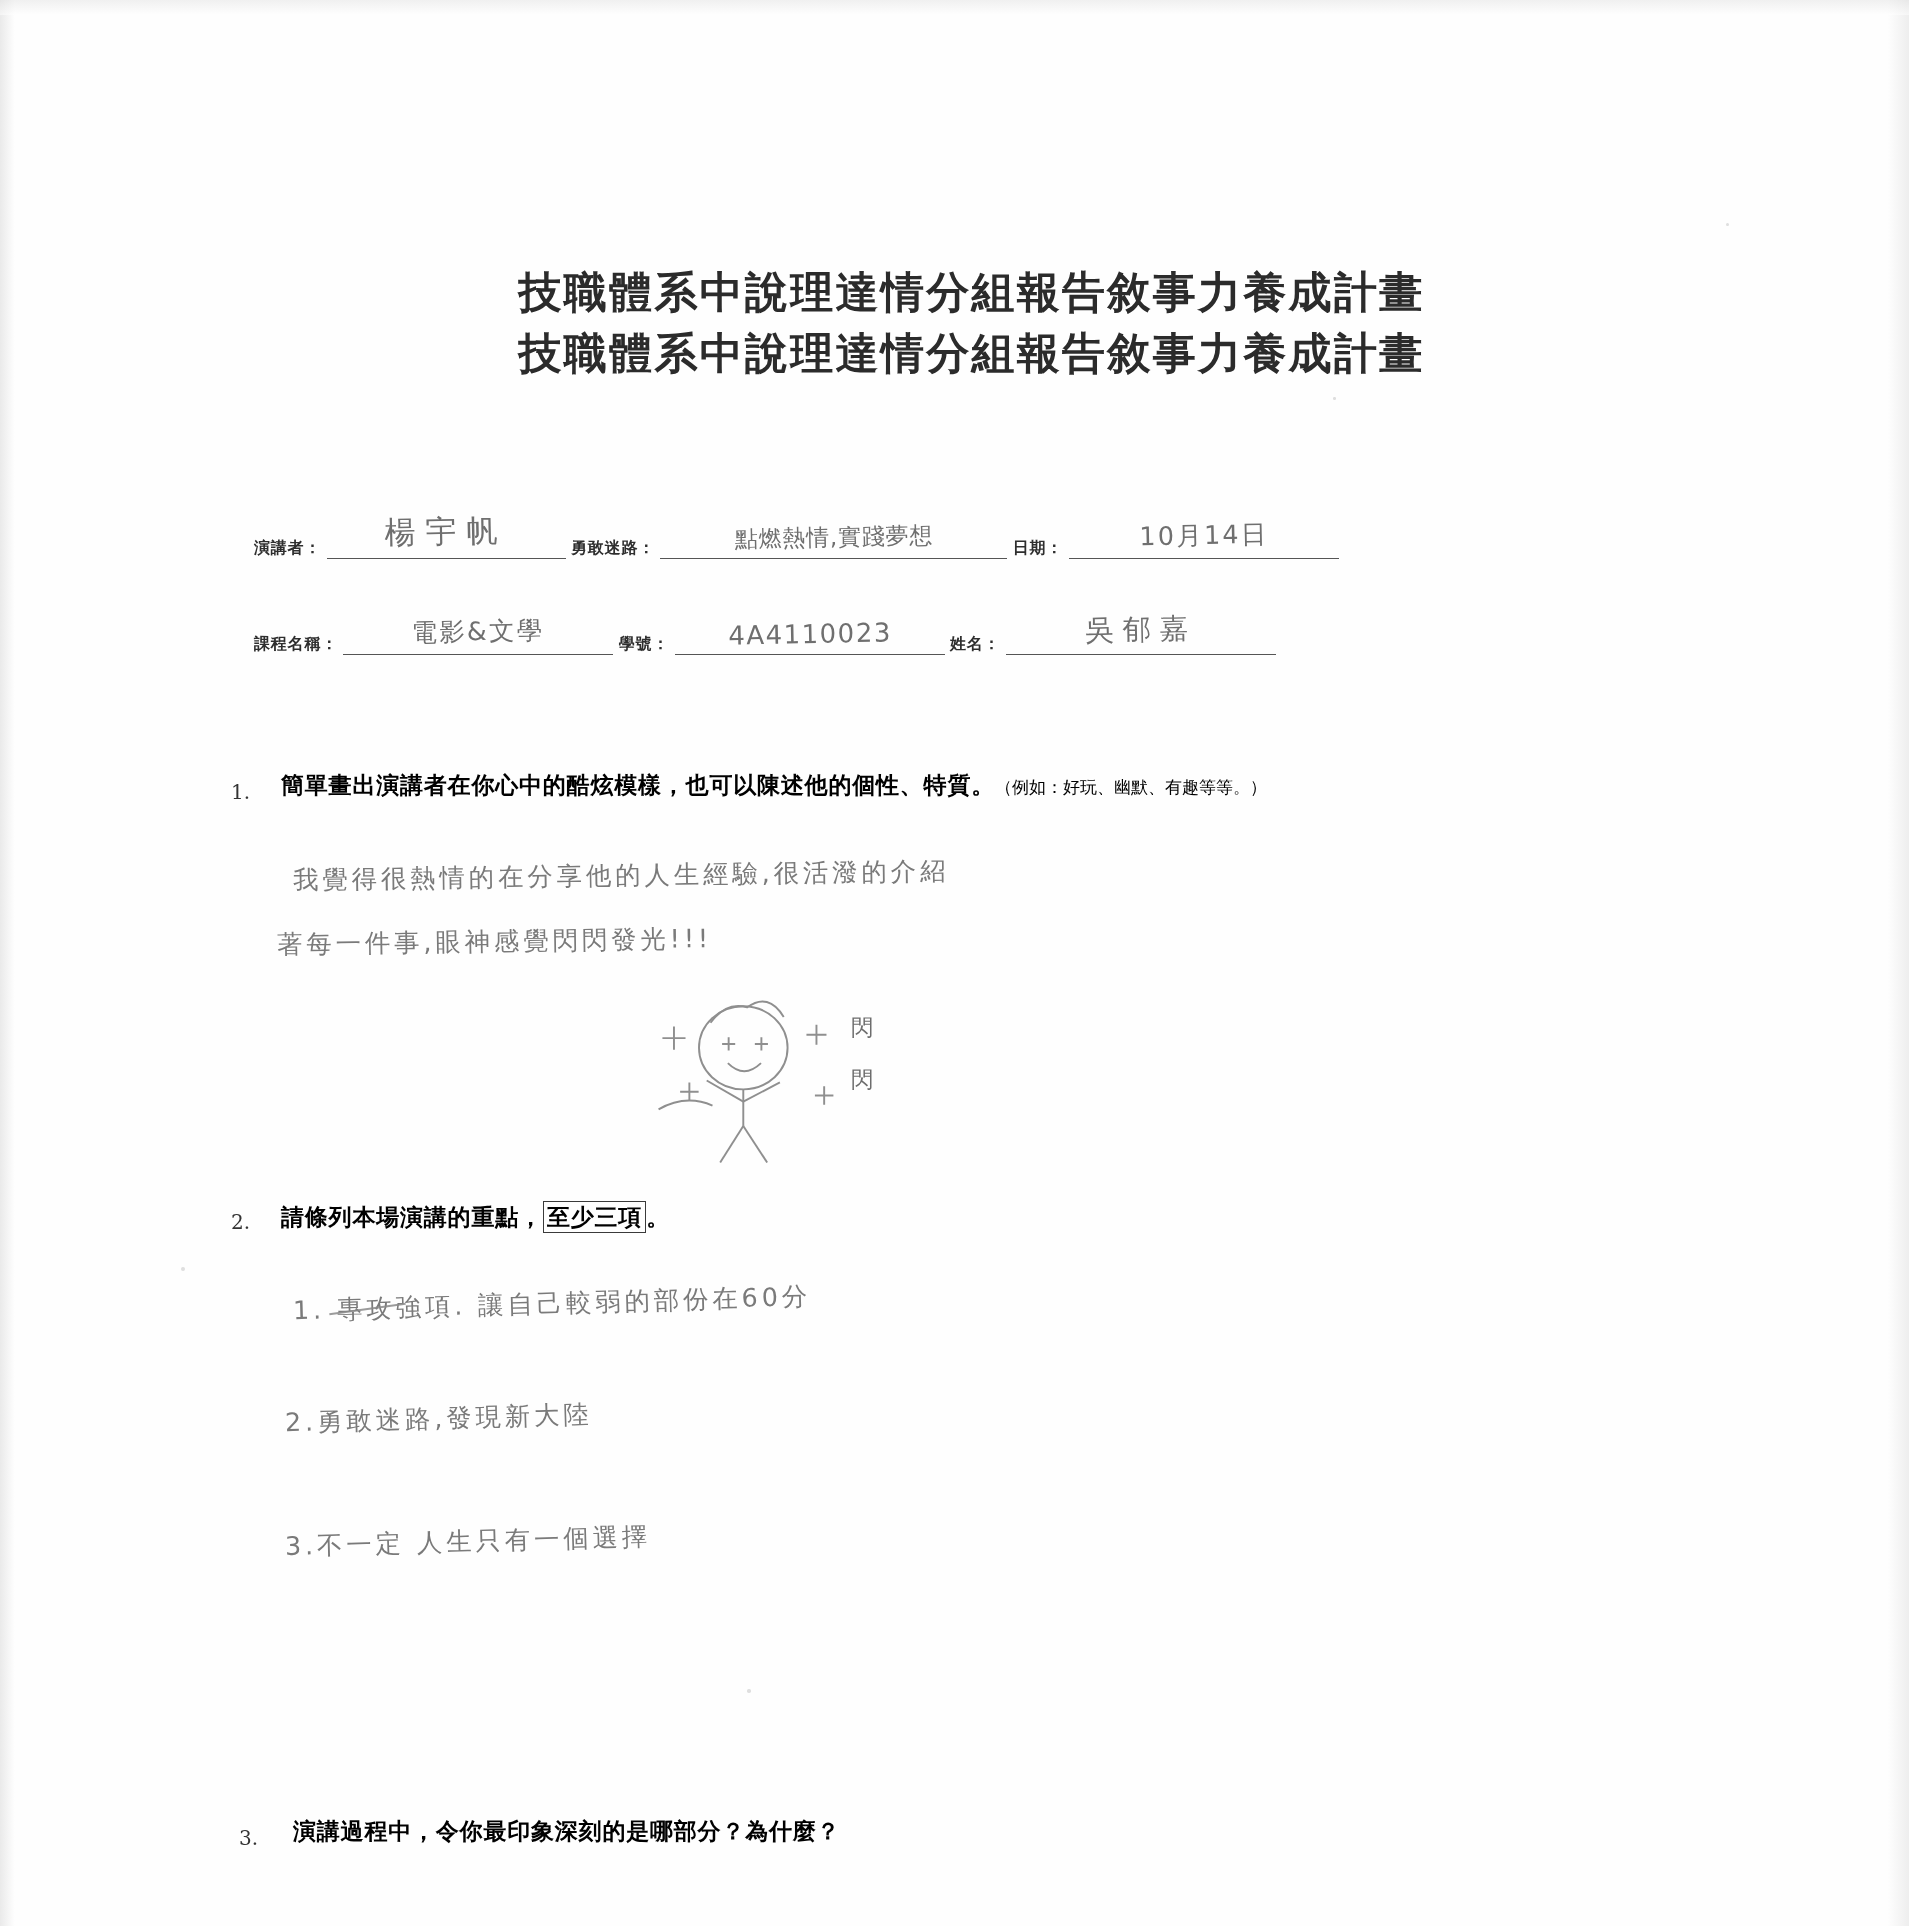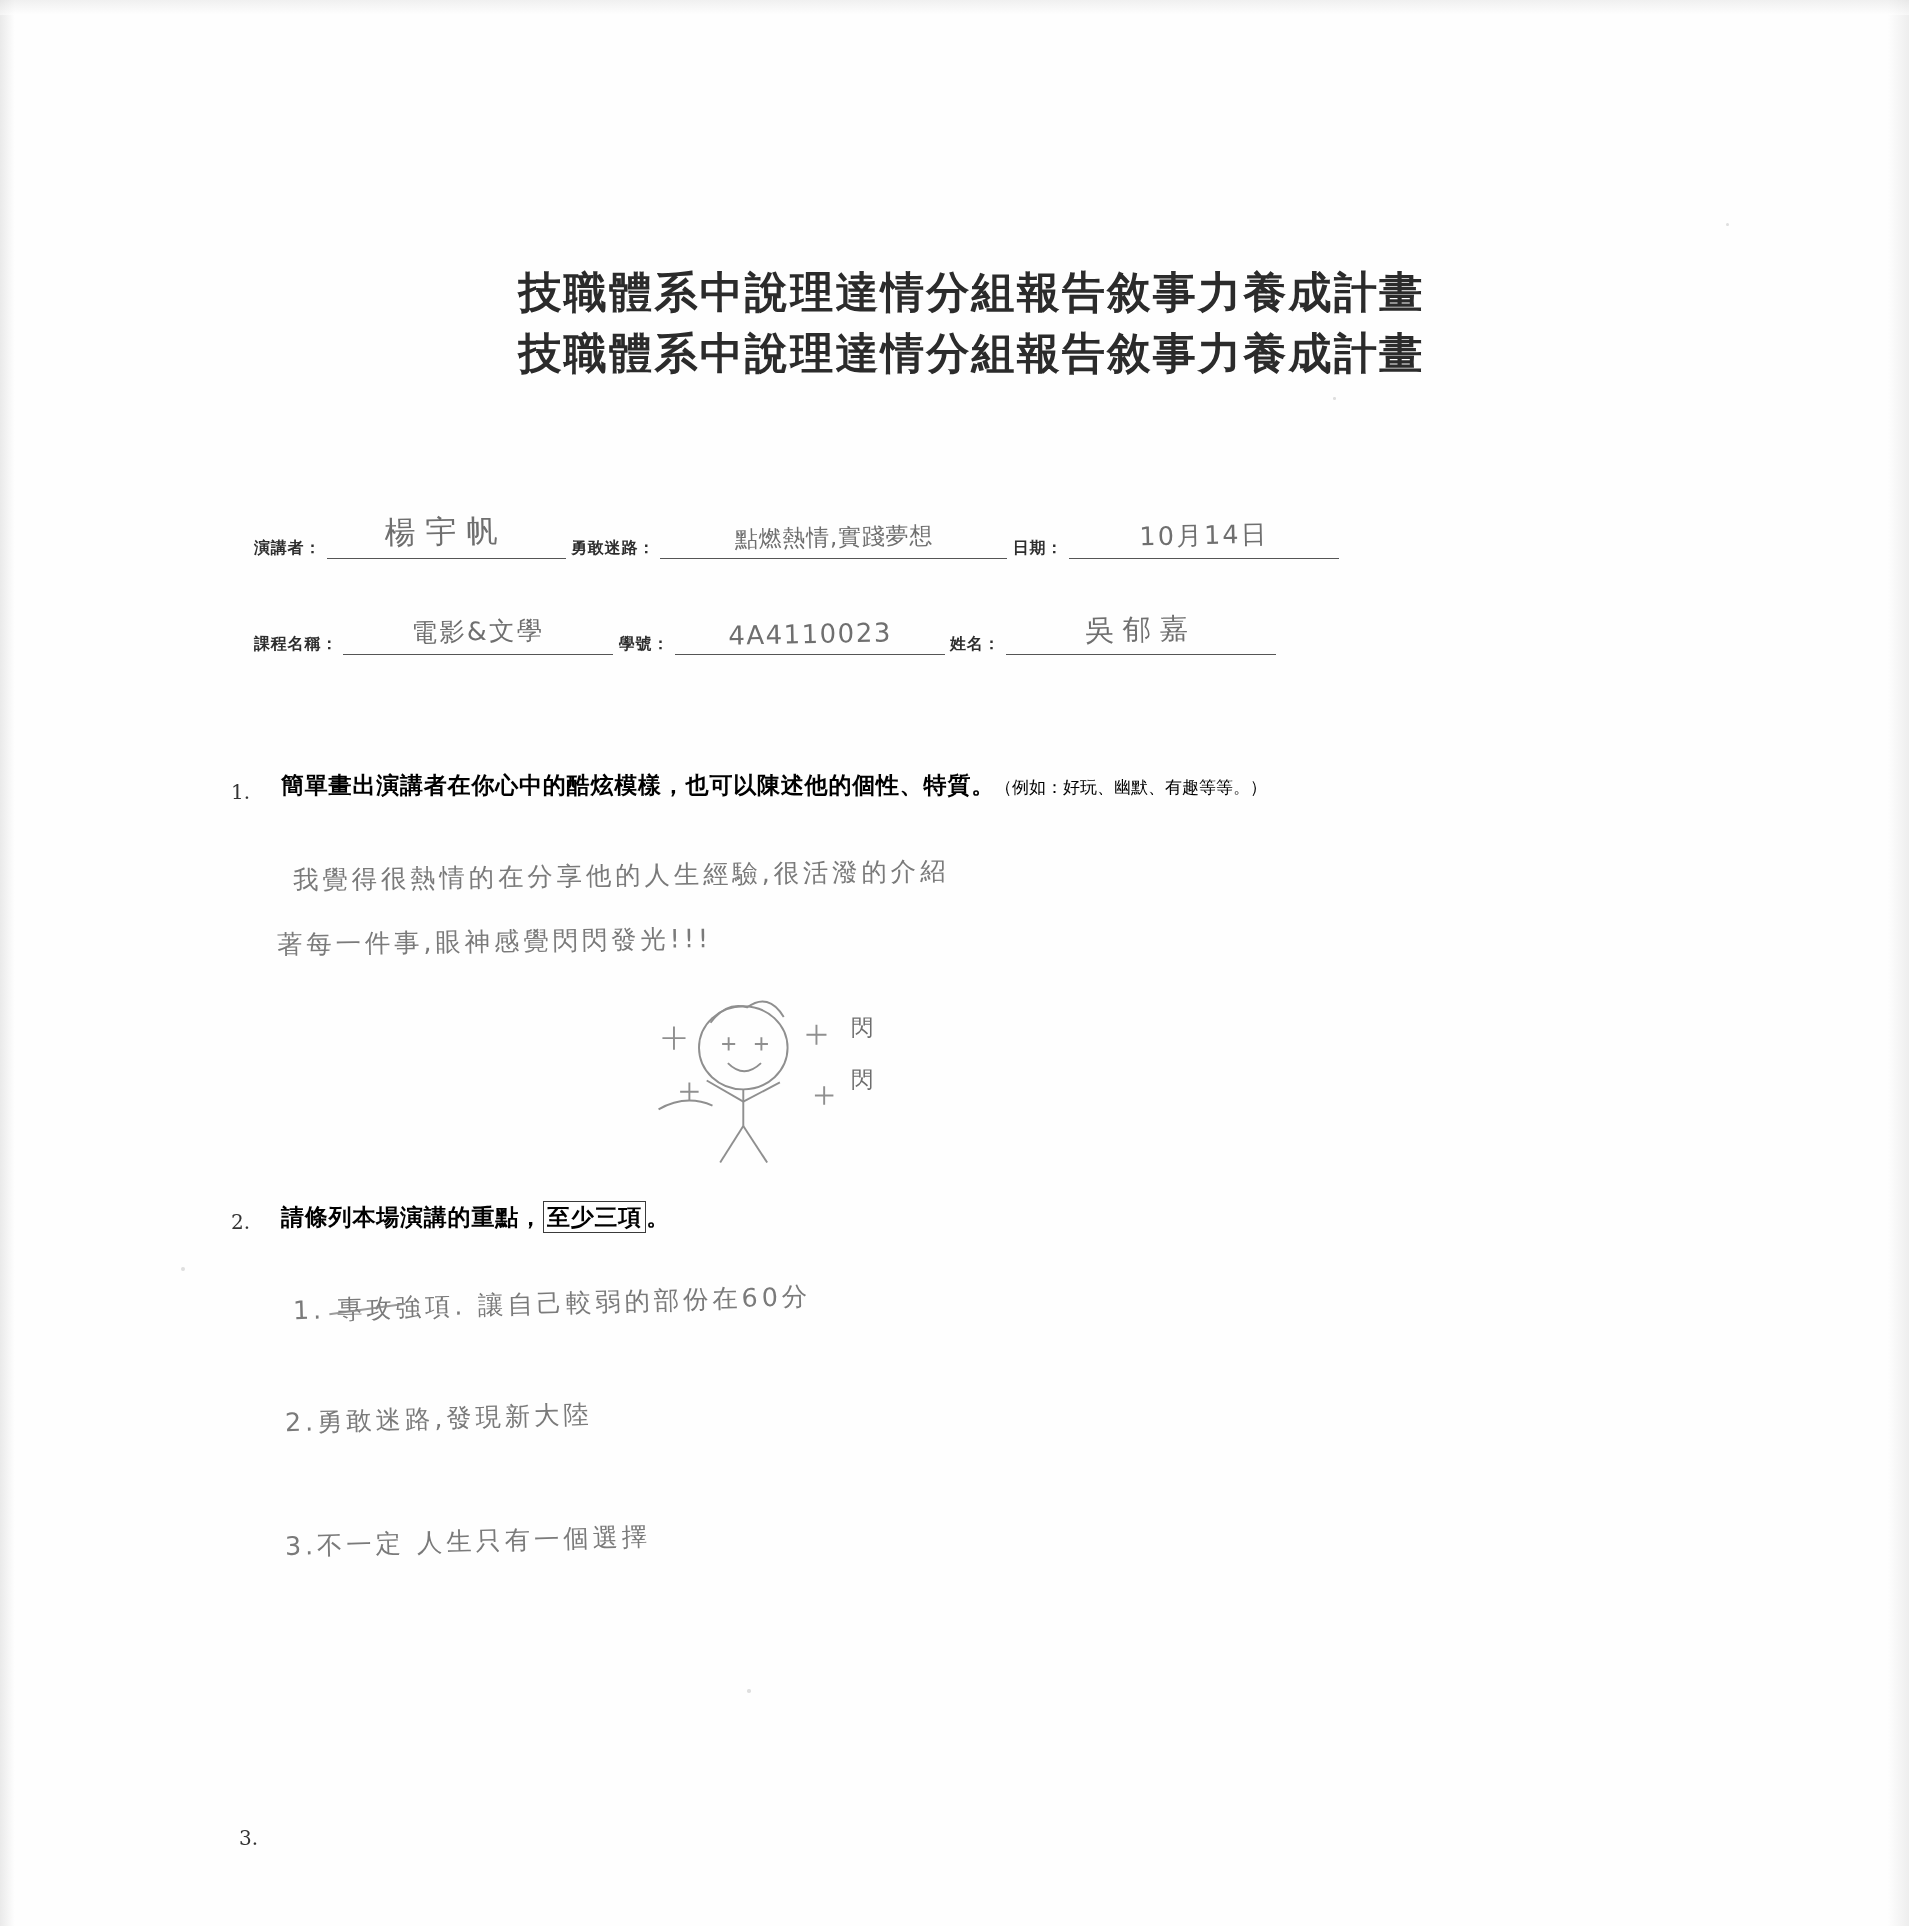--- a/index.html
+++ b/index.html
@@ -248,15 +248,18 @@
   <div class="q-text" style="left:281px;top:1202px;">
     <span>請條列本場演講的重點，</span><span class="boxed">至少三項</span><span>。</span>
   </div>
 
   <div class="answer tiltB" style="left:293px;top:1287px;">1. 專攻強項. 讓自己較弱的部份在60分</div>
   <div class="strike" style="left:329px;top:1308px;width:77px;"></div>
   <div class="answer tiltB" style="left:285px;top:1402px;">2.勇敢迷路,發現新大陸</div>
   <div class="answer tiltB" style="left:285px;top:1525px;">3.不一定 人生只有一個選擇</div>
 
   <div class="q-num" style="left:239px;top:1826px;">3.</div>
+  <div class="q-text" style="left:293px;top:1816px;">
+    <span>演講過程中，令你最印象深刻的是哪部分？為什麼？</span>
+  </div>
 
 </div>
 
 
 </body></html>

